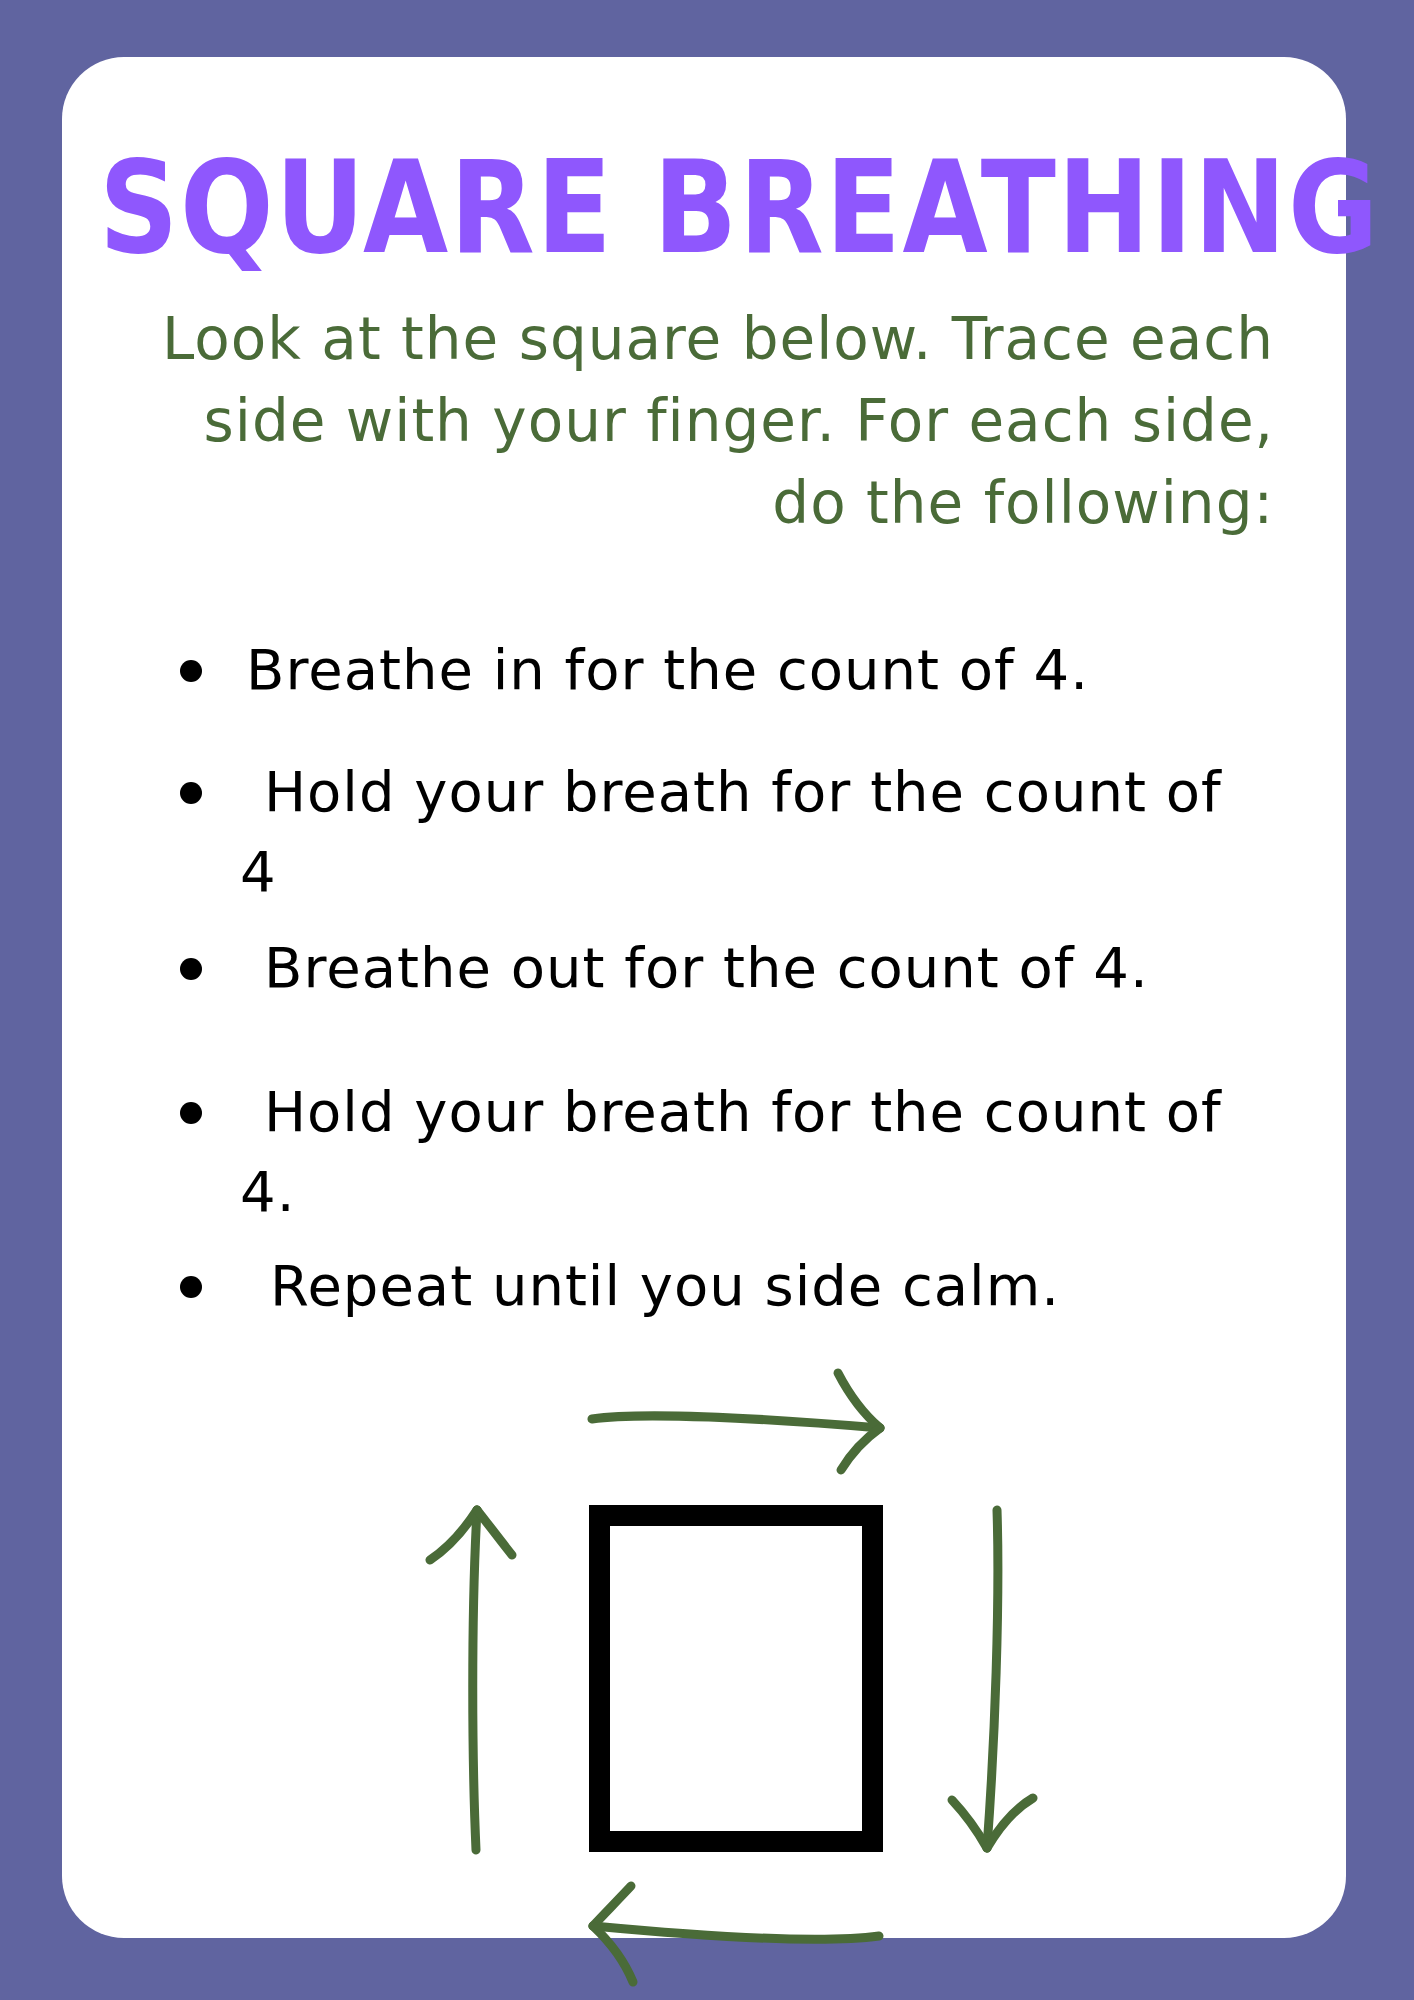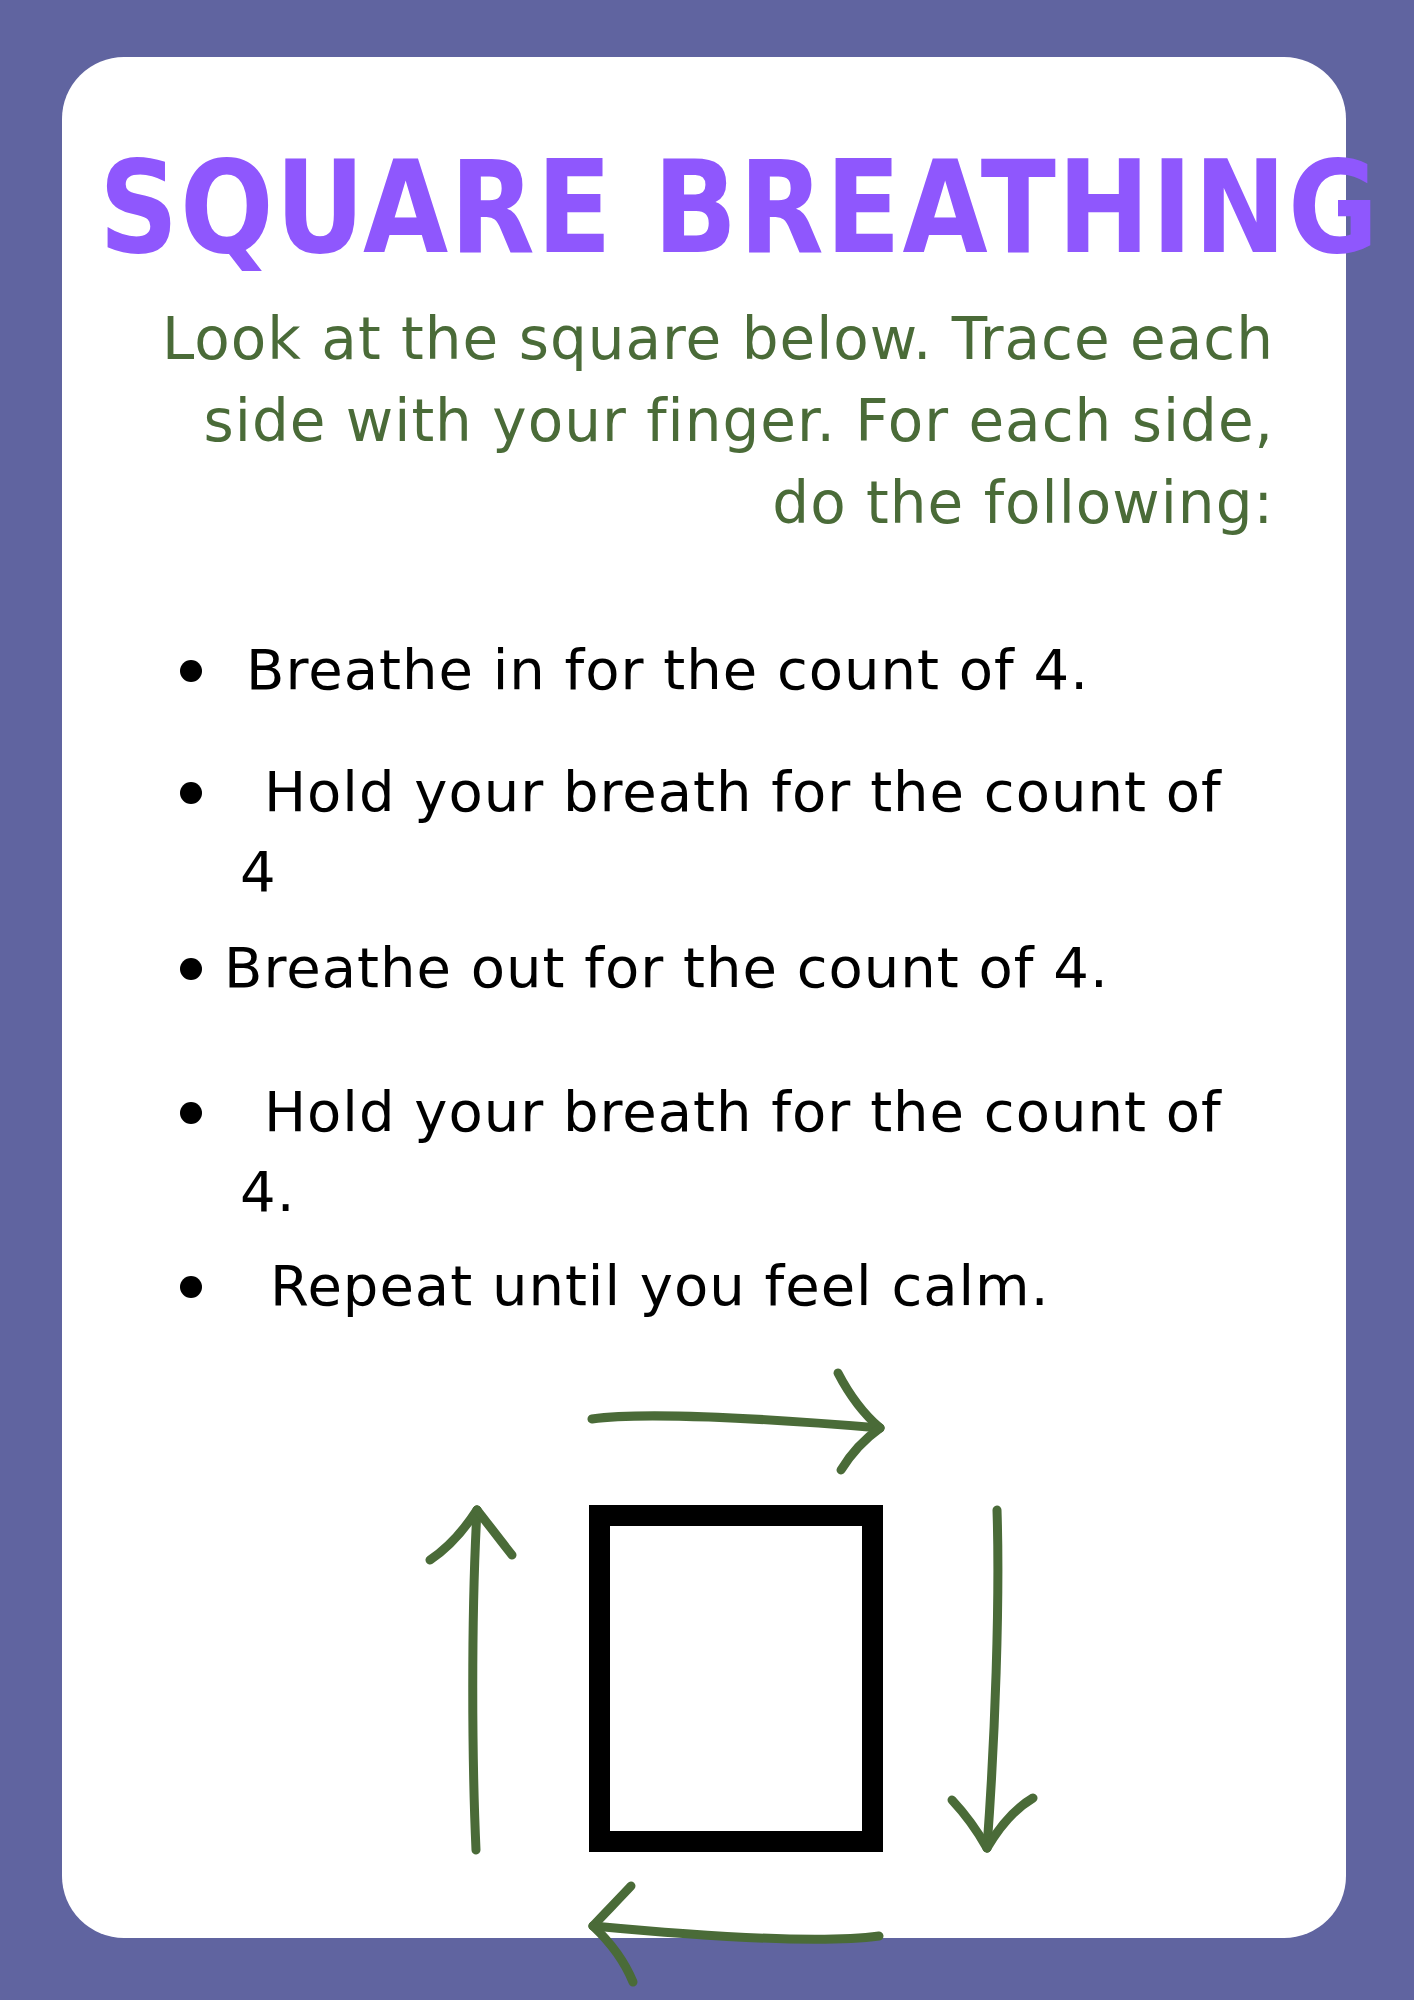--- a/index.html
+++ b/index.html
@@ -95,32 +95,32 @@
   </div>
 
   <div class="bullet" style="top:752px;">
     <span class="dot"></span>
     <span class="text" style="margin-left:84px;">Hold your breath for the count of</span>
     <span class="cont">4</span>
   </div>
 
   <div class="bullet" style="top:928px;">
     <span class="dot"></span>
-    <span class="text" style="margin-left:44px;">Breathe out for the count of 4.</span>
+    <span class="text" style="margin-left:84px;">Breathe out for the count of 4.</span>
   </div>
 
   <div class="bullet" style="top:1072px;">
     <span class="dot"></span>
     <span class="text" style="margin-left:84px;">Hold your breath for the count of</span>
     <span class="cont">4.</span>
   </div>
 
   <div class="bullet" style="top:1246px;">
     <span class="dot"></span>
-    <span class="text" style="margin-left:90px;">Repeat until you feel calm.</span>
+    <span class="text" style="margin-left:90px;">Repeat until you side calm.</span>
   </div>
 </div>
 
 <svg class="diagram" viewBox="0 0 1414 2000">
 
   <rect x="599.5" y="1515.5" width="273" height="326" fill="none" stroke="#000" stroke-width="21"></rect>
 
   <g class="arrow" stroke="#4A6B38" stroke-width="9" stroke-linecap="round" fill="none">
     <path d="M592 1419 C 640 1412, 760 1418, 880 1428"></path>
     <path d="M838 1373 C 852 1400, 866 1416, 880 1428"></path>

